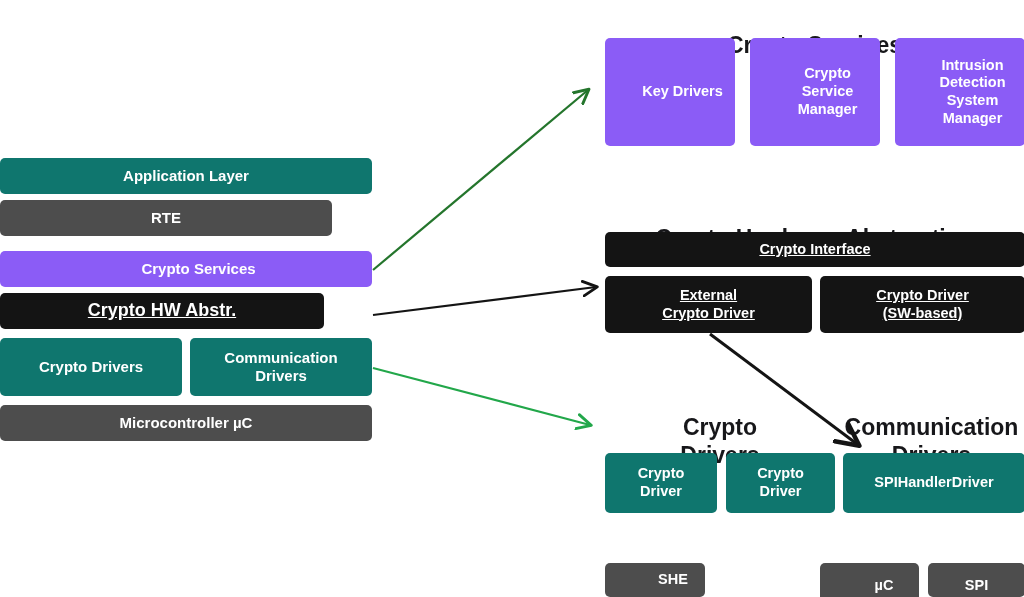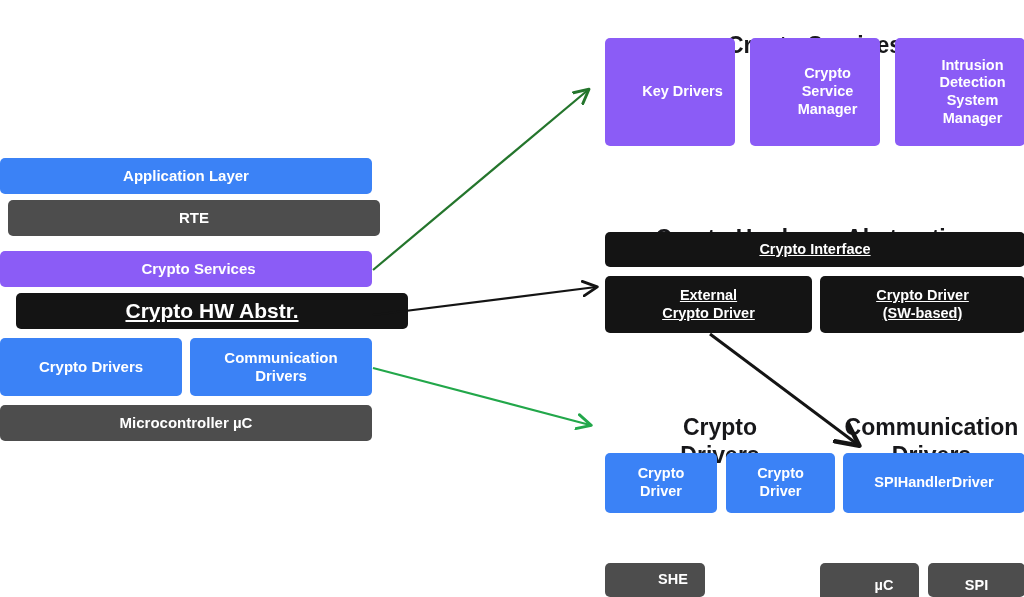--- a/index.html
+++ b/index.html
@@ -25,21 +25,21 @@
     display: flex;
     align-items: center;
     justify-content: center;
     text-align: center;
     color: #ffffff;
     font-weight: 700;
     line-height: 1.22;
     padding: 2px 6px;
   }
   .box span { display: block; white-space: pre-line; }
-  .green      { background: #3b82f6; }
+  .green      { background: #0f766e; }
   .dark-green { background: #8b5cf6; padding-left: 31px; }
   .gray       { background: #4d4d4d; }
   .black      { background: #141414; text-decoration: underline; }
 
   .heading {
     position: absolute;
     color: #17171a;
     font-weight: 700;
     text-align: center;
     line-height: 1.22;
@@ -55,29 +55,29 @@
 </style>
 </head>
 <body>
 
 <div id="canvas">
 
   <div class="box green" style="left:0px; top:158px; width:372px; height:36px; font-size:15px;">
     <span>Application Layer</span>
   </div>
 
-  <div class="box gray" style="left:8px; top:200px; width:372px; height:36px; font-size:15px;">
+  <div class="box gray" style="left:0px; top:200px; width:332px; height:36px; font-size:15px;">
     <span>RTE</span>
   </div>
 
   <div class="box dark-green" style="left:0px; top:251px; width:372px; height:36px; font-size:15px;">
     <span>Crypto Services</span>
   </div>
 
-  <div class="box black" style="left:16px; top:293px; width:392px; height:36px; font-size:21px;">
+  <div class="box black" style="left:0px; top:293px; width:324px; height:36px; font-size:18px;">
     <span>Crypto HW Abstr.</span>
   </div>
 
   <div class="box green" style="left:0px; top:338px; width:182px; height:58px; font-size:15px;">
     <span>Crypto Drivers</span>
   </div>
 
   <div class="box green" style="left:190px; top:338px; width:182px; height:58px; font-size:15px;">
     <span>Communication
 Drivers</span>

